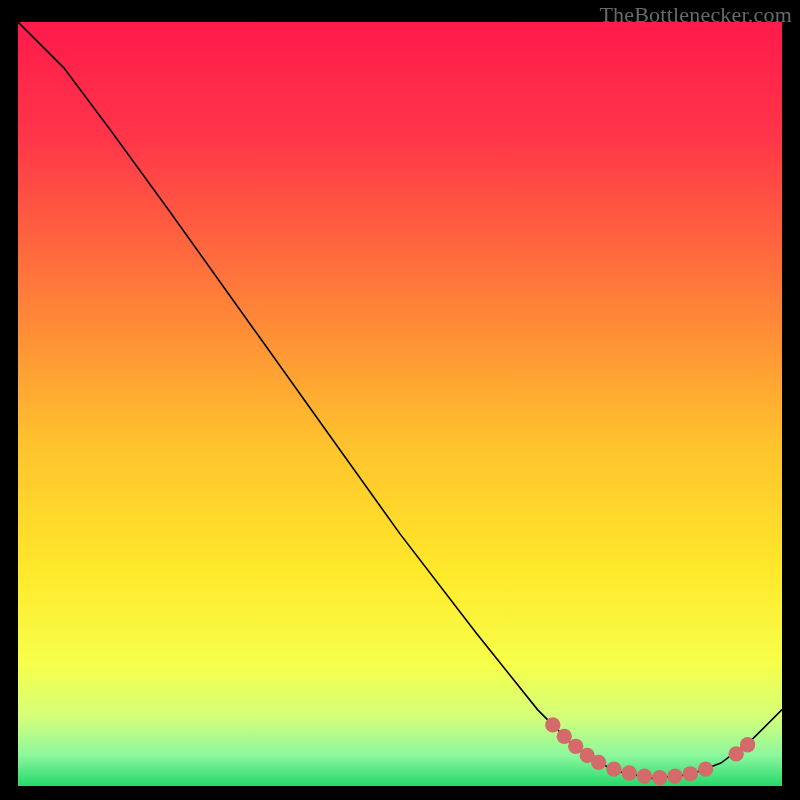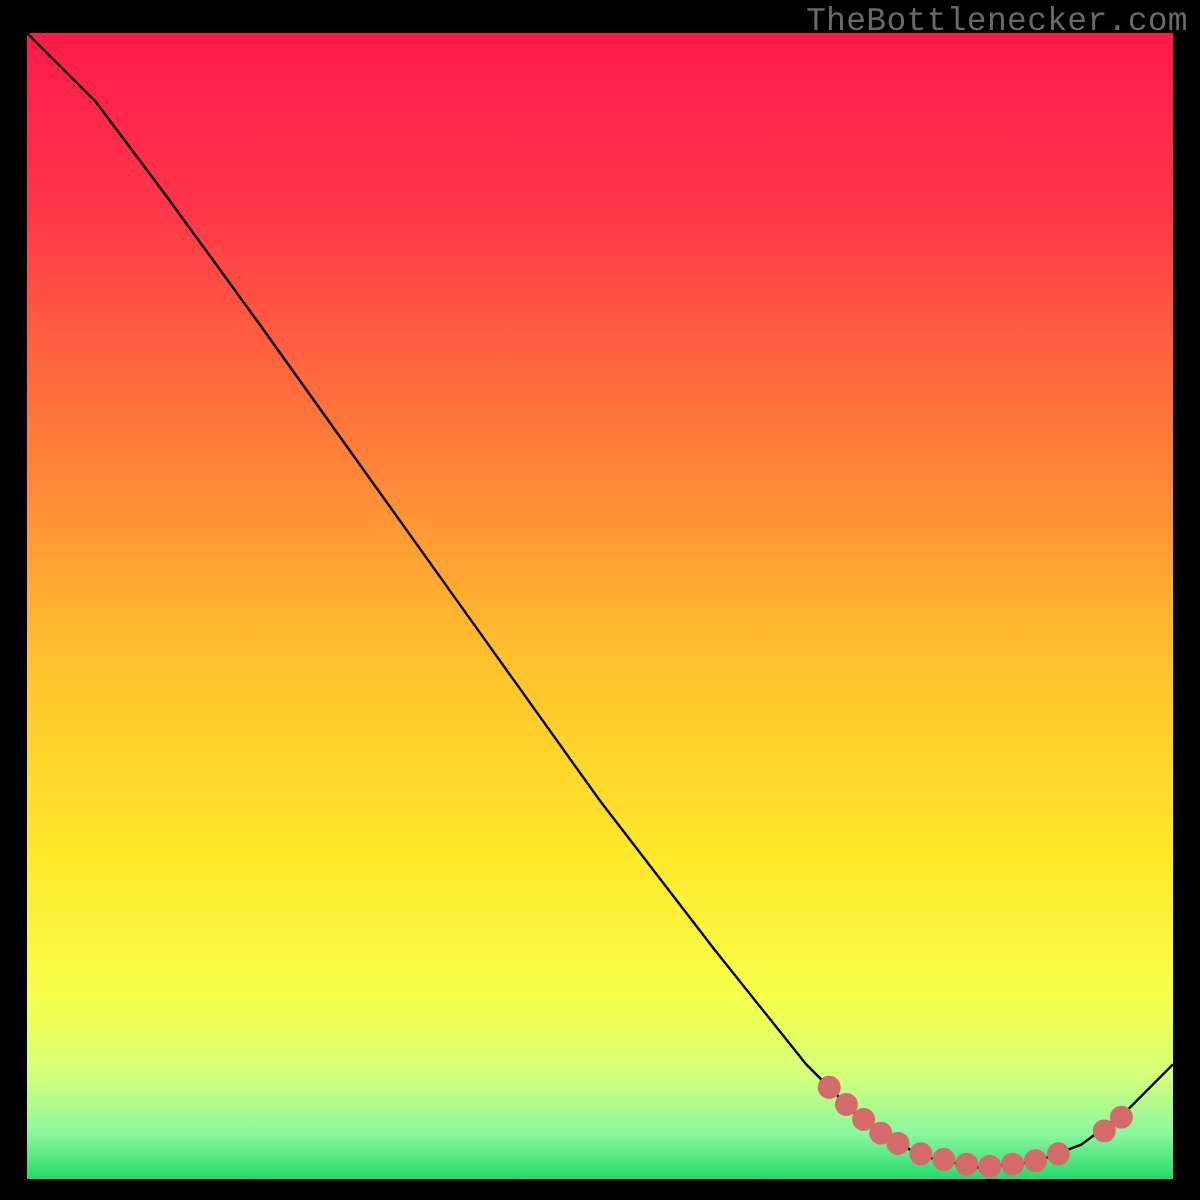--- a/index.html
+++ b/index.html
@@ -13,21 +13,21 @@
   .frame {
     position: relative;
     width: 800px;
     height: 800px;
     background: #000;
   }
   .watermark {
     position: absolute;
     top: 2px;
     right: 8px;
-    font-family: Liberation Mono, monospace;
+    font-family: Liberation Serif, serif;
     font-size: 22px;
     color: #67696b;
     letter-spacing: 0.2px;
   }
   .plot {
     position: absolute;
     left: 18px;
     top: 22px;
     width: 764px;
     height: 764px;

